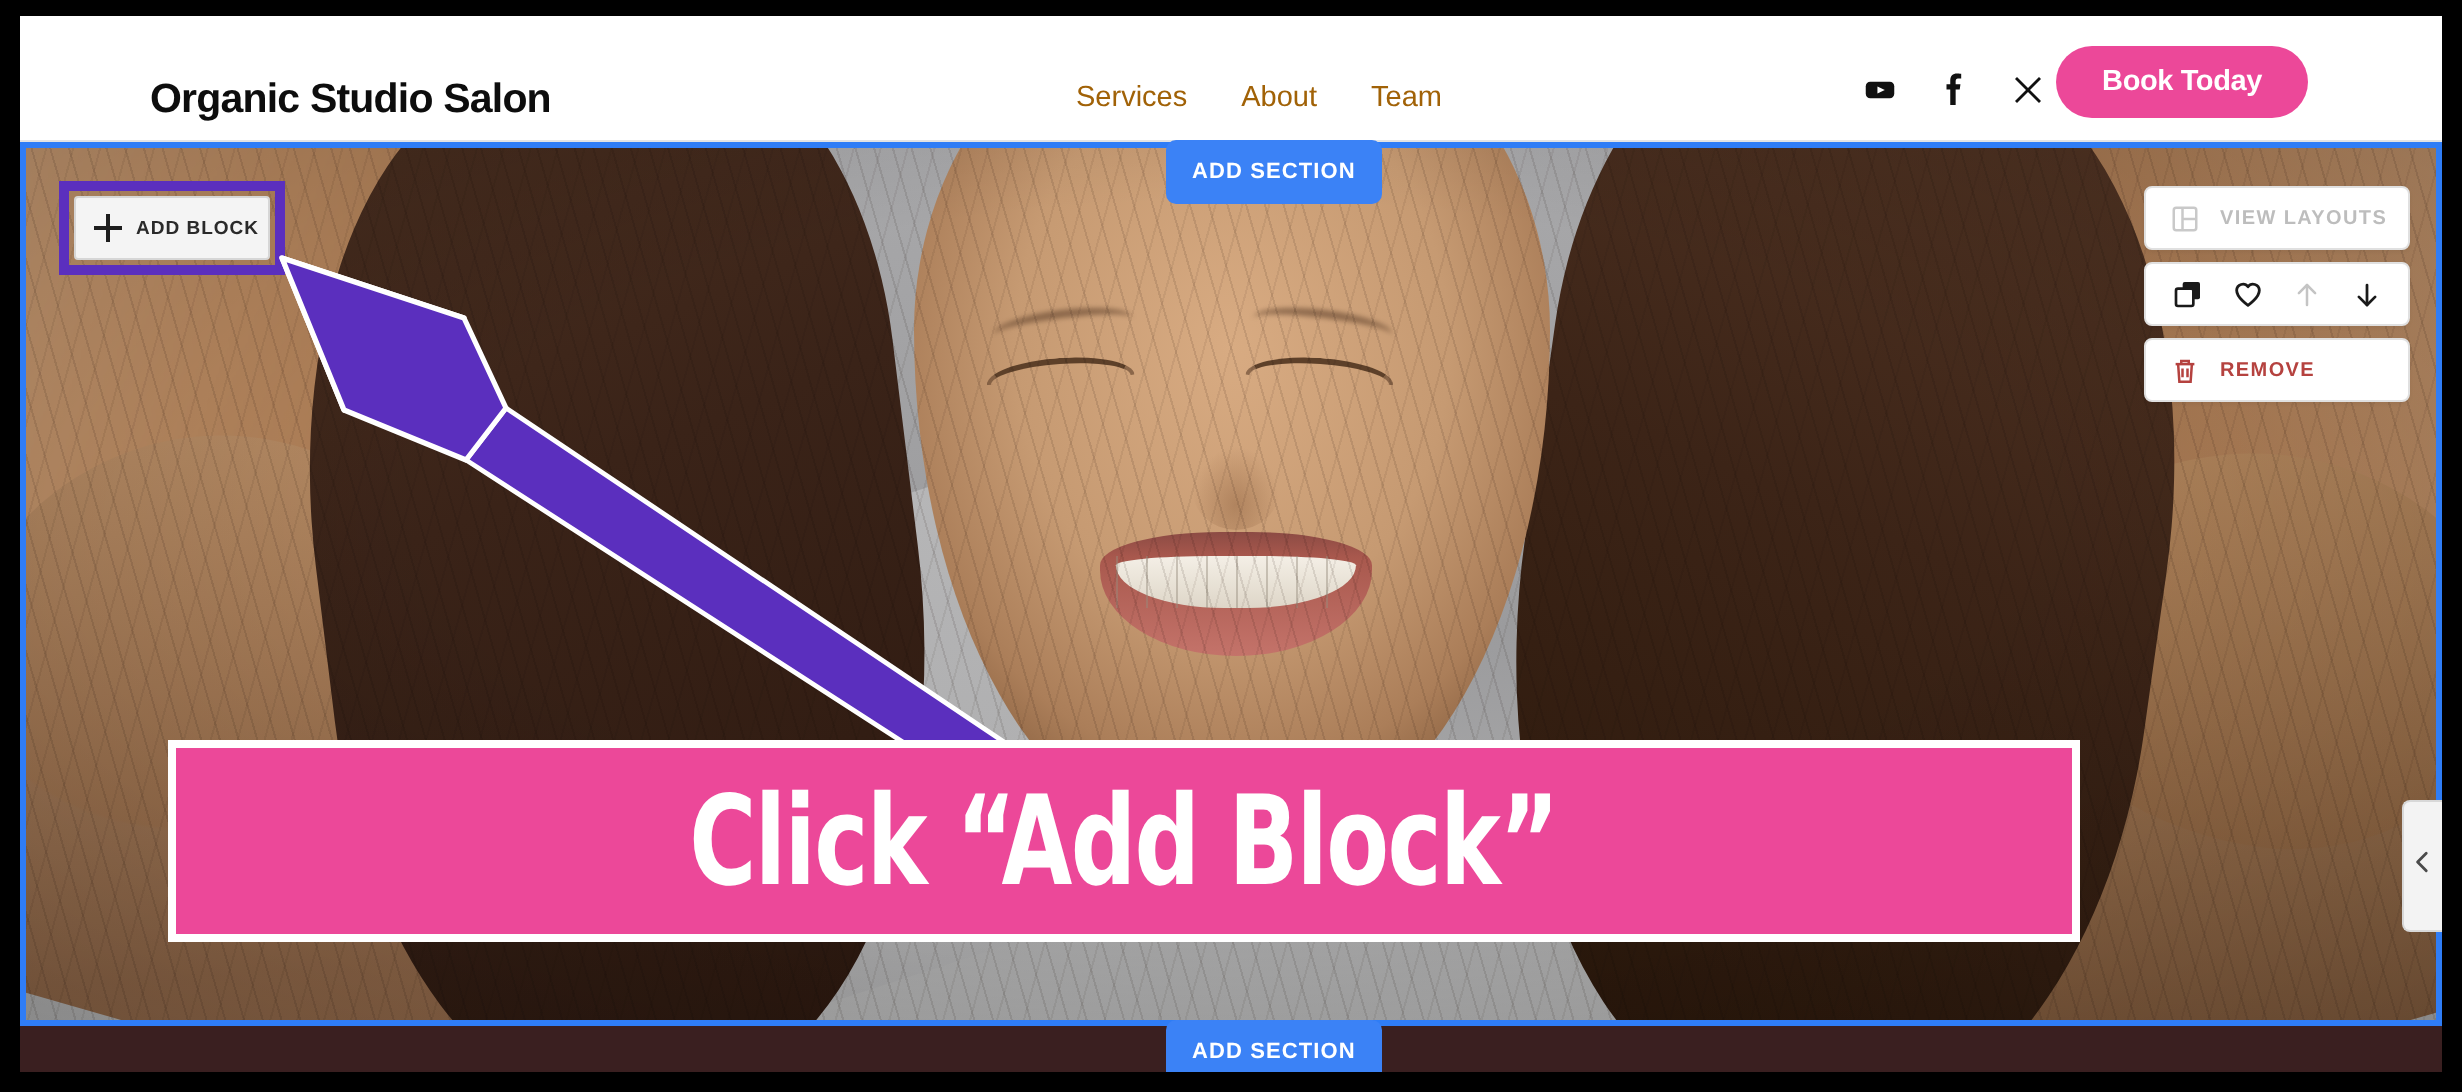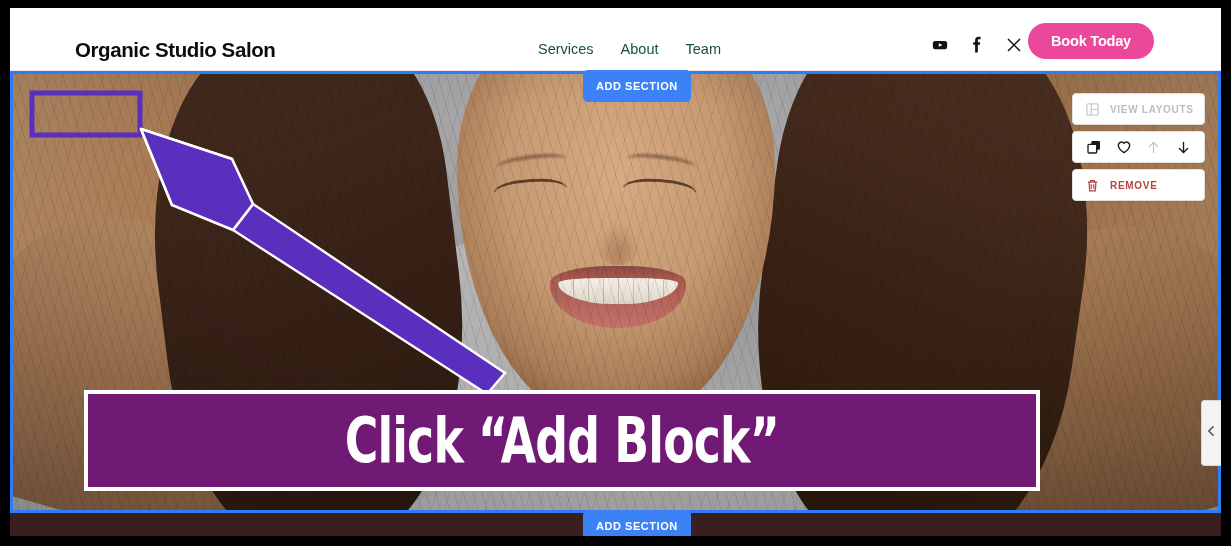--- a/index.html
+++ b/index.html
@@ -47,21 +47,21 @@
   }
   #nav {
     position: absolute;
     left: 528px; top: 33px;
     display: flex;
     gap: 27px;
     align-items: center;
   }
   #nav a {
     font-size: 14.5px;
-    color: #14532d;
+    color: #a16207;
     text-decoration: none;
     white-space: nowrap;
   }
   #socials {
     position: absolute;
     left: 920px; top: 27px;
     display: flex;
     gap: 18px;
     align-items: center;
   }
@@ -377,27 +377,26 @@
     position: absolute;
     left: 0; top: 0;
     width: 1231px; height: 546px;
     pointer-events: none;
     z-index: 20;
   }
   #callout {
     position: absolute;
     left: 84px; top: 370px;
     width: 956px; height: 101px;
-    background: #701a75;
+    background: #ec4899;
     border: 4px solid #ffffff;
     display: flex;
     align-items: center;
     justify-content: center;
     z-index: 21;
-    margin-top: 20px;
   }
   #callout .ctext {
     font-family: "DejaVu Sans Condensed", "Liberation Sans Narrow", "Liberation Sans", sans-serif;
     font-size: 62px;
     font-weight: bold;
     color: #ffffff;
     letter-spacing: -1px;
     transform: scaleX(.82);
     white-space: nowrap;
     line-height: 1;
@@ -467,20 +466,24 @@
       </div>
       <div id="hero-outline"></div>
     </div>
 
     <div id="site-footer"></div>
 
     <button id="add-section-top" class="add-section">ADD SECTION</button>
 
     <button id="add-section-bottom" class="add-section">ADD SECTION</button>
 
+    <div id="add-block">
+      <span class="plus"></span>
+      <span class="lbl">ADD BLOCK</span>
+    </div>
 
     <div id="sec-toolbar">
 
       <div class="tb-card disabled">
         <span class="ic">
           <svg width="15" height="15" viewBox="0 0 24 24" fill="none" stroke="currentColor" stroke-width="2">
             <rect x="3" y="3" width="18" height="18" rx="2"></rect>
             <line x1="10" y1="3" x2="10" y2="21"></line>
             <line x1="10" y1="12" x2="21" y2="12"></line>
           </svg>

